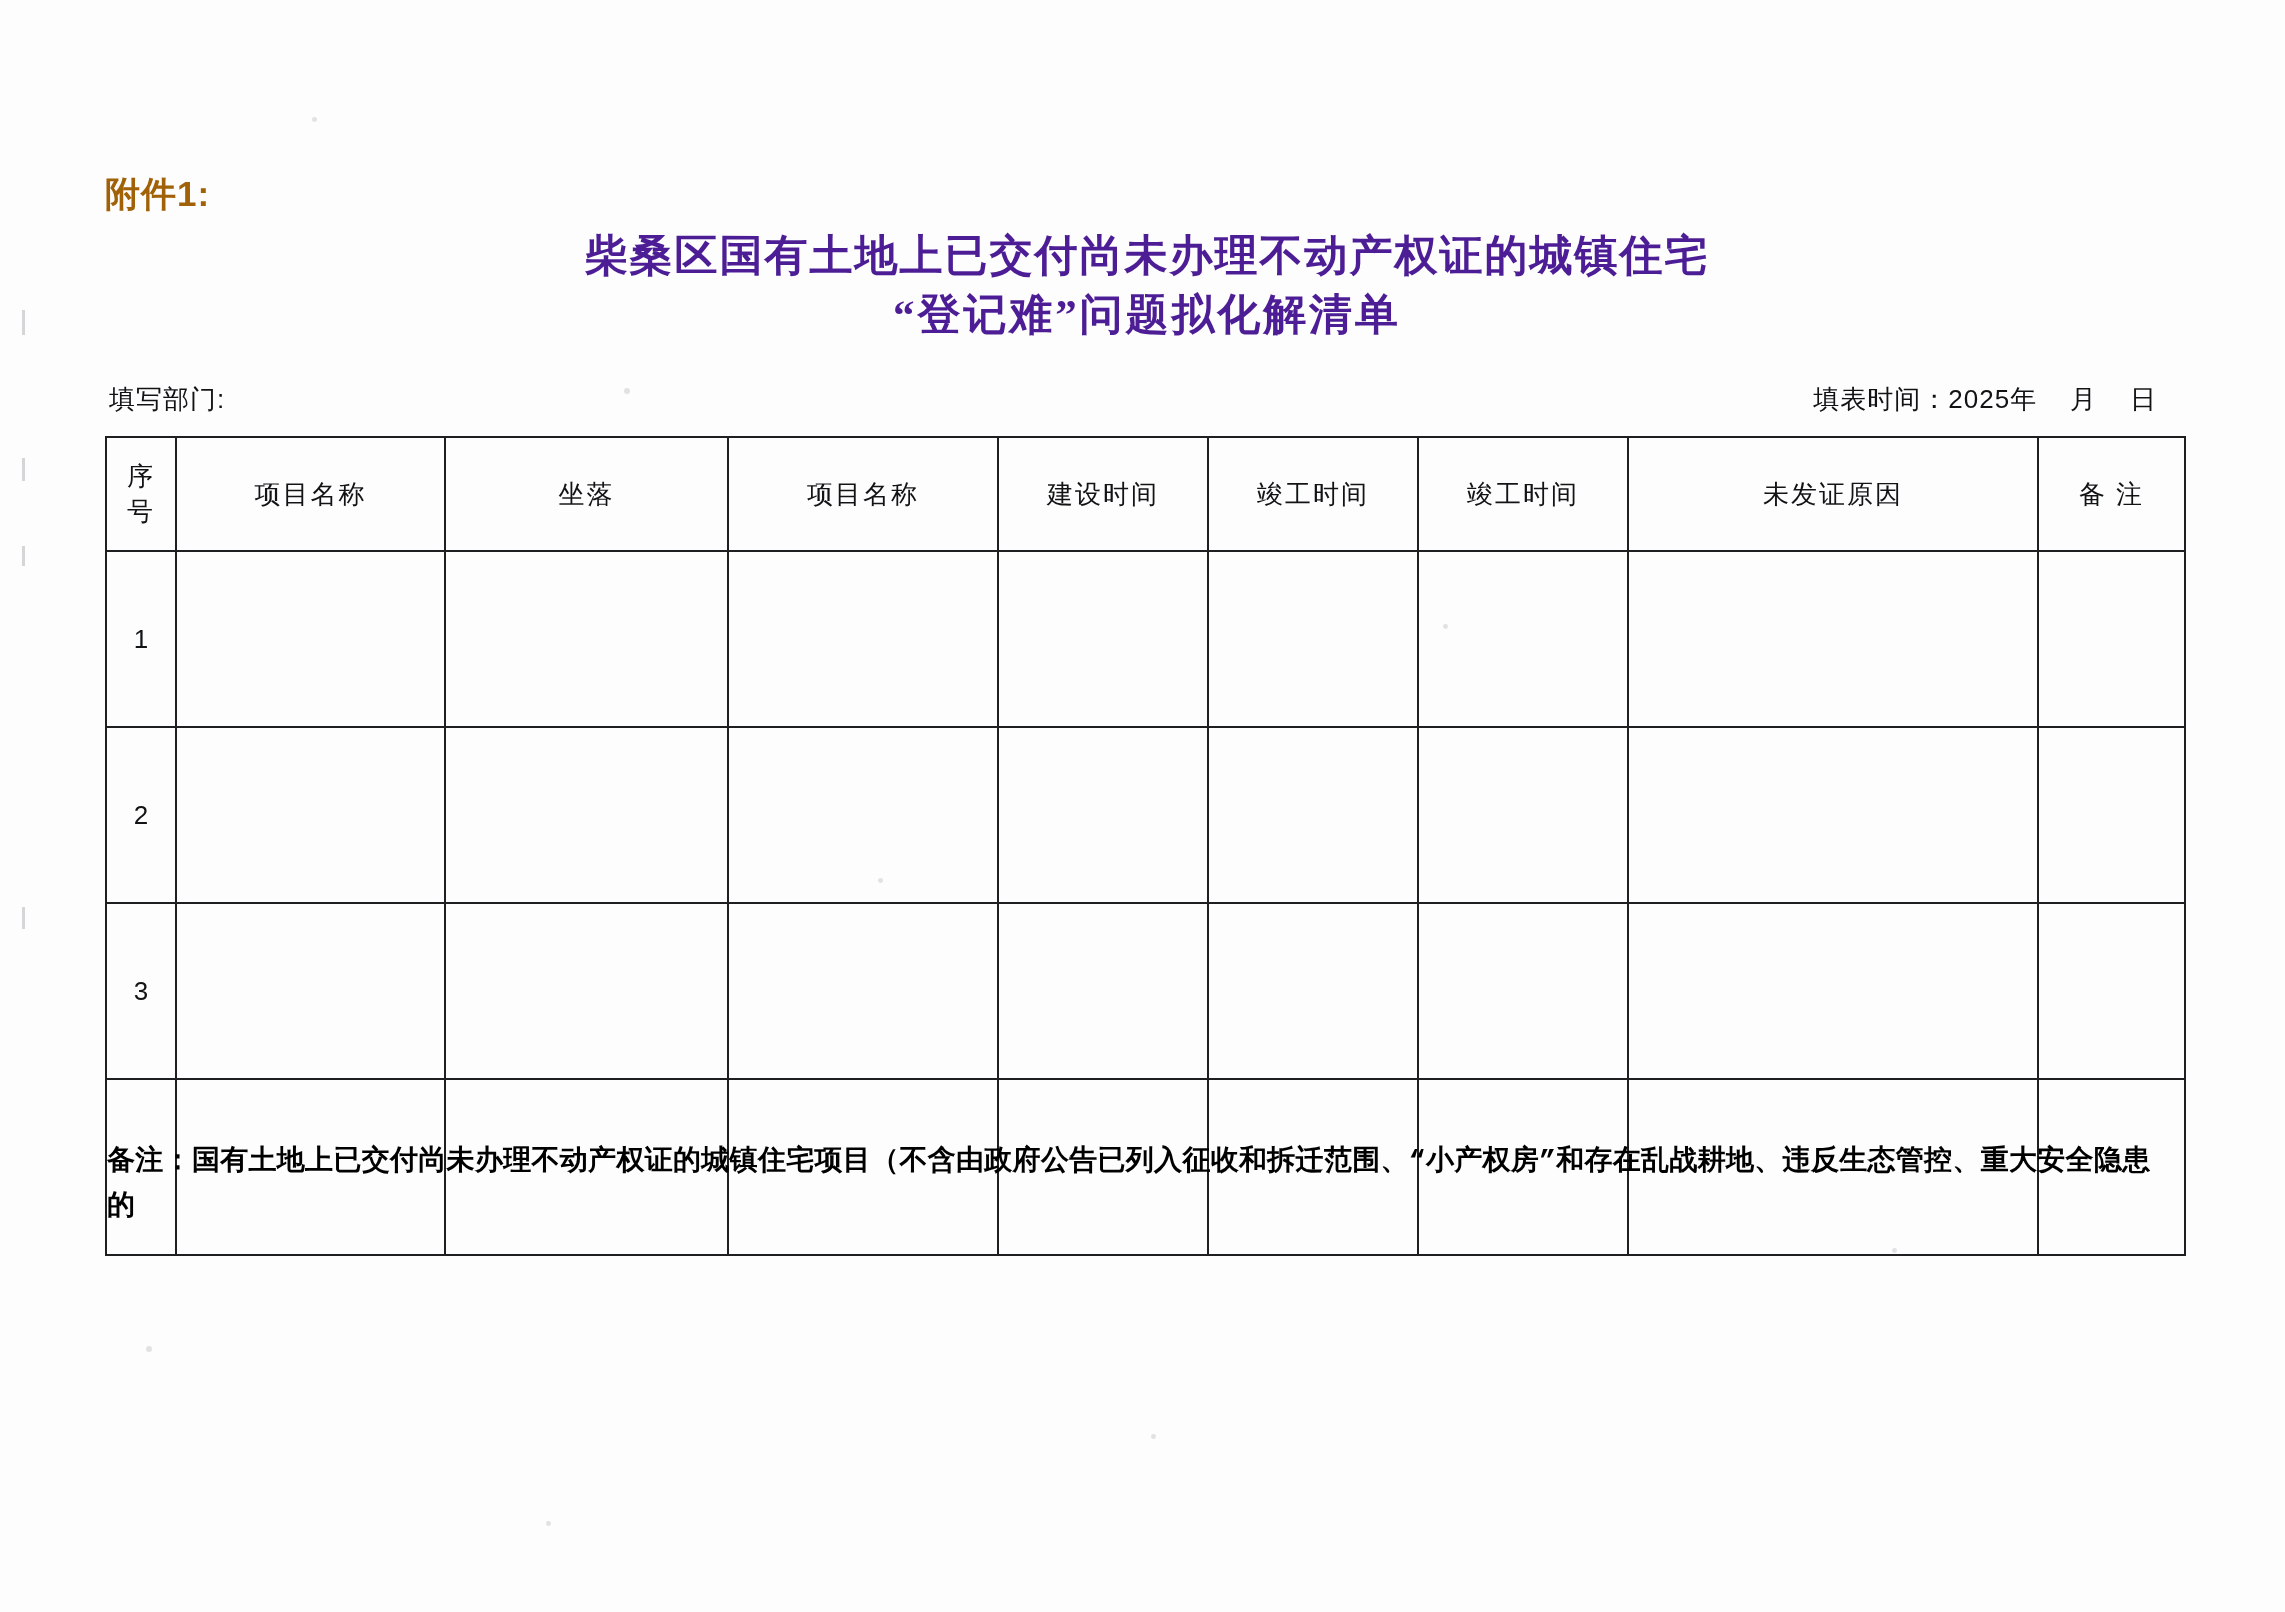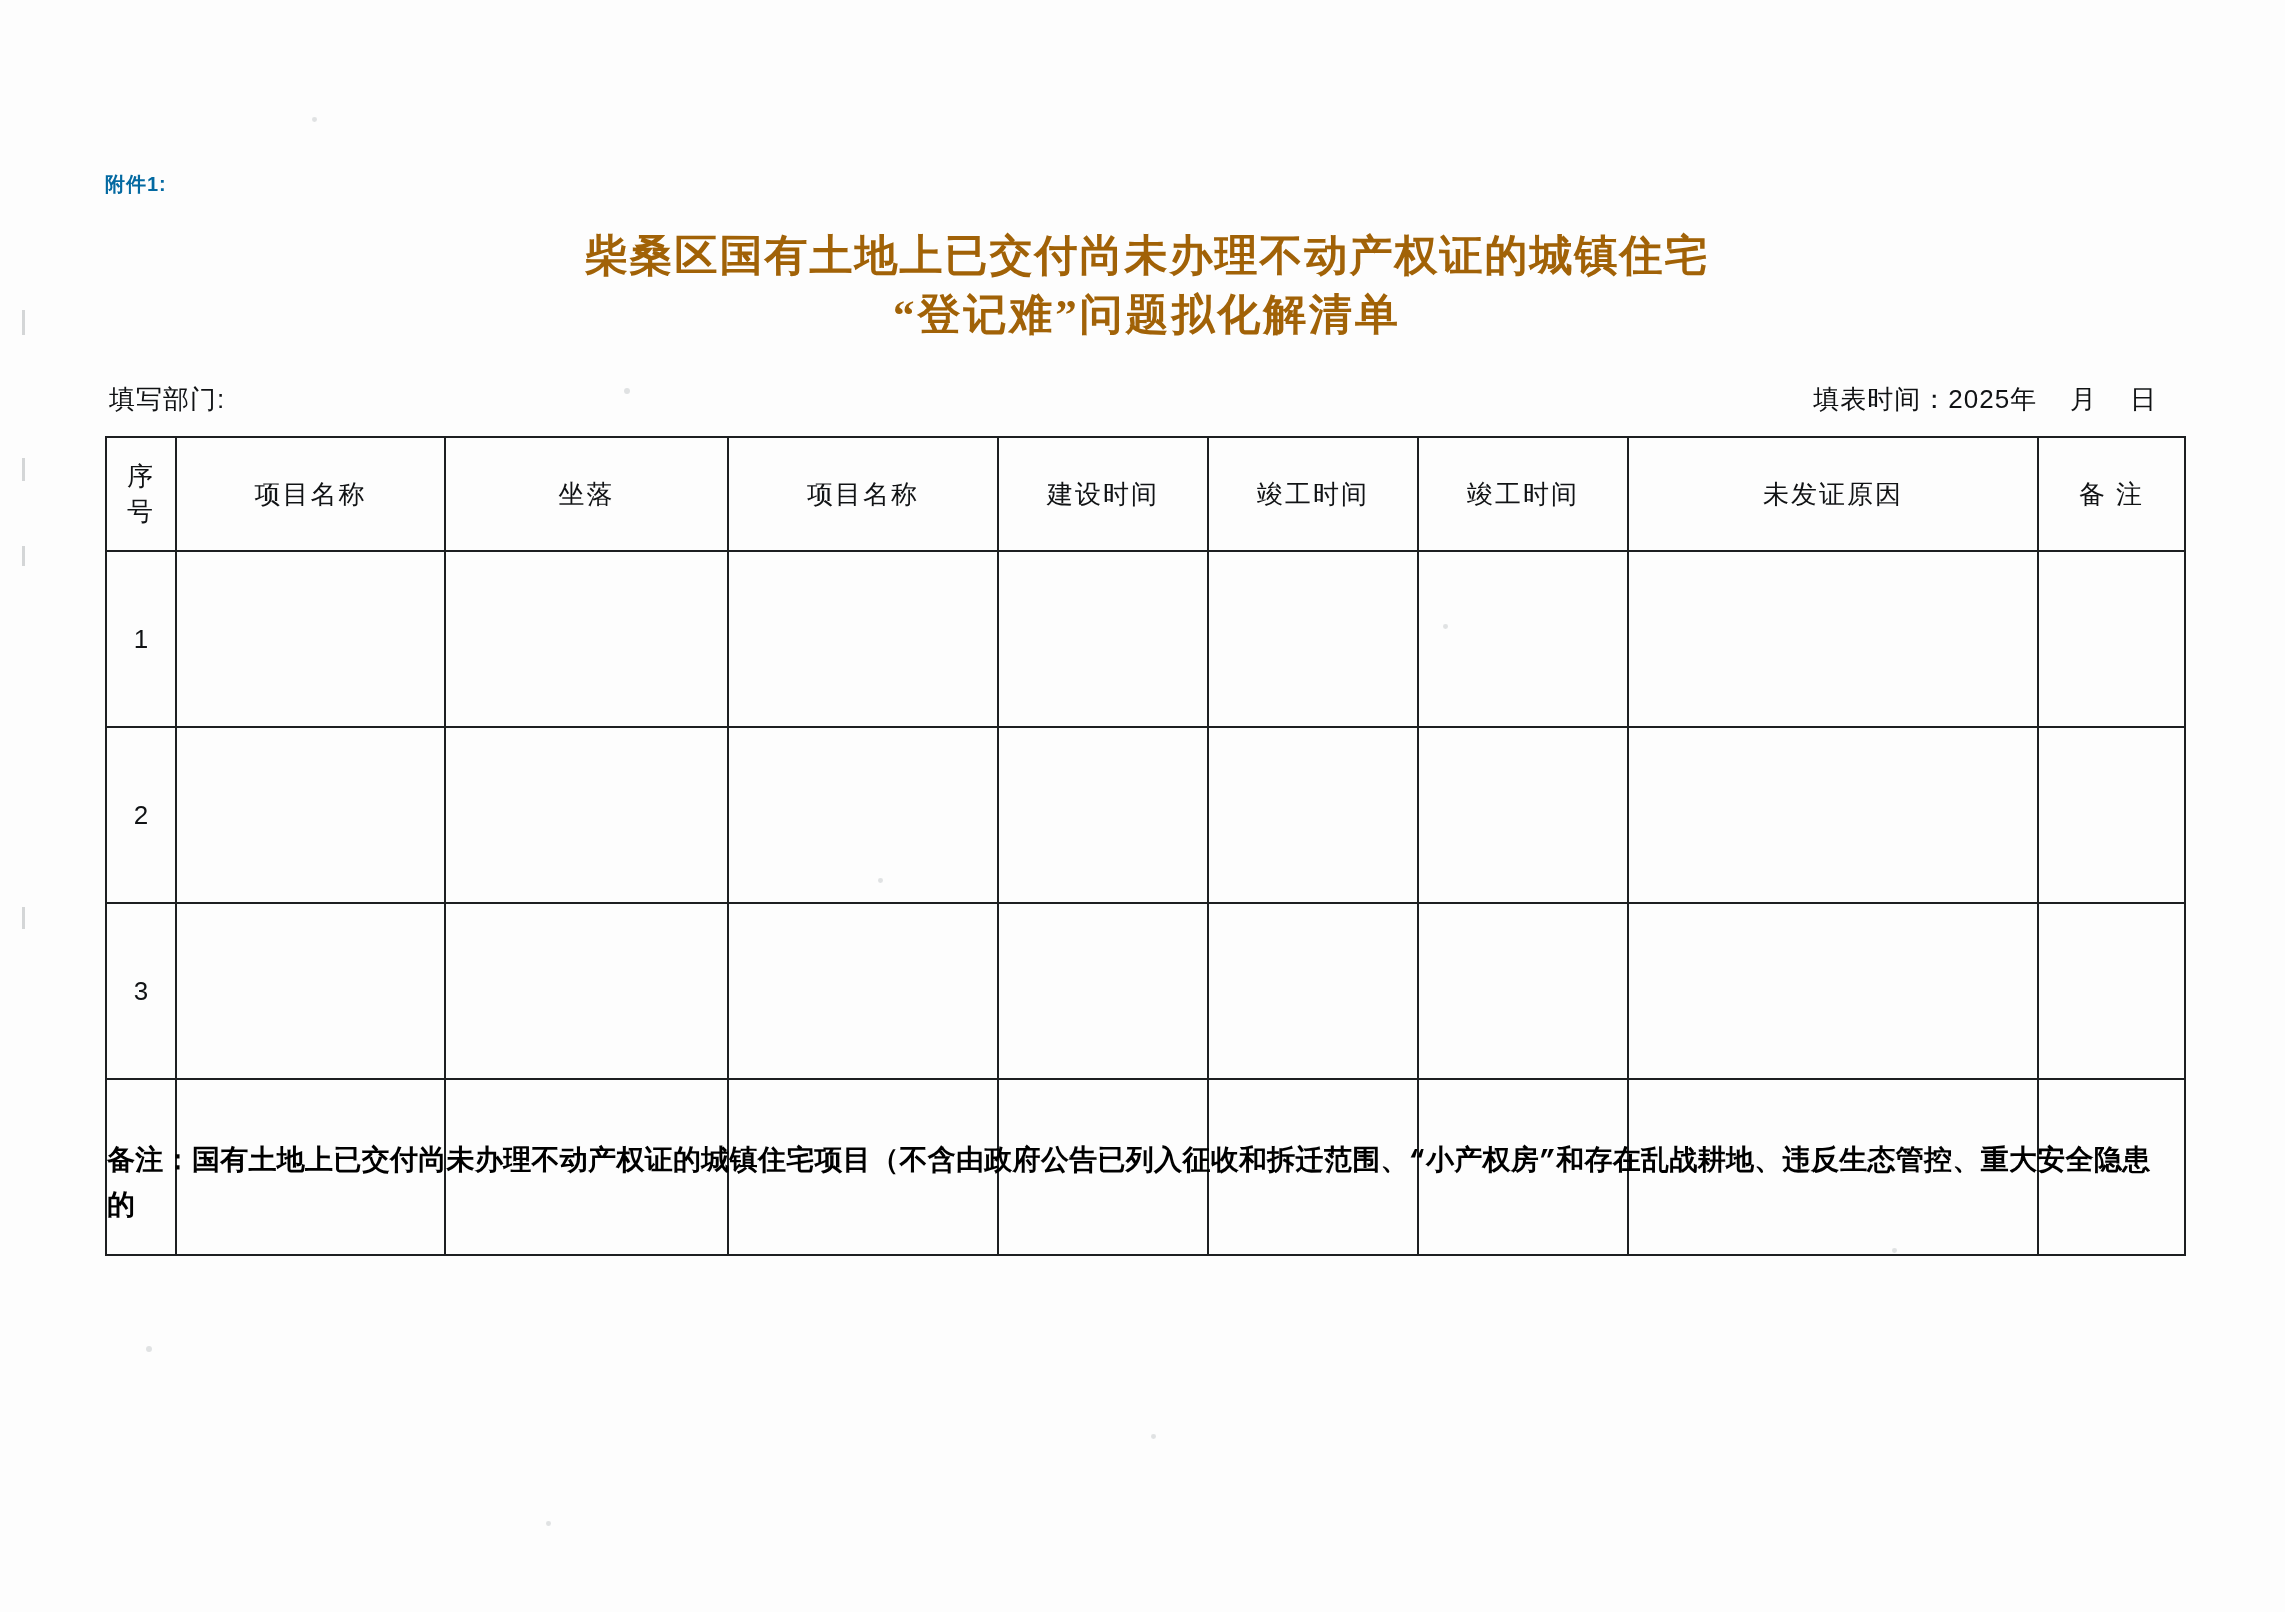--- a/index.html
+++ b/index.html
@@ -30,38 +30,38 @@
   .edge-mark {
     position: absolute;
     background: #b9bcbe;
     opacity: .6;
   }
 
   .attachment-label {
     position: absolute;
     left: 105px;
     top: 171px;
-    font-size: 20px;
+    font-size: 35px;
     letter-spacing: 1px;
     font-family: "Liberation Sans", sans-serif;
     font-weight: 600;
-    color: #0369a1;
+    color: #a16207;
   }
 
   .doc-title {
     position: absolute;
     left: 0;
     right: 0;
     top: 226px;
     text-align: center;
     font-size: 43px;
     font-weight: bold;
     line-height: 1.38;
     letter-spacing: 2px;
-    color: #a16207;
+    color: #4c1d95;
     font-family: "Liberation Serif", serif;
     margin-left: 8px;
   }
   .doc-title .line2 {
     display: block;
     letter-spacing: 2.9px;
   }
 
   .meta-row {
     position: absolute;

